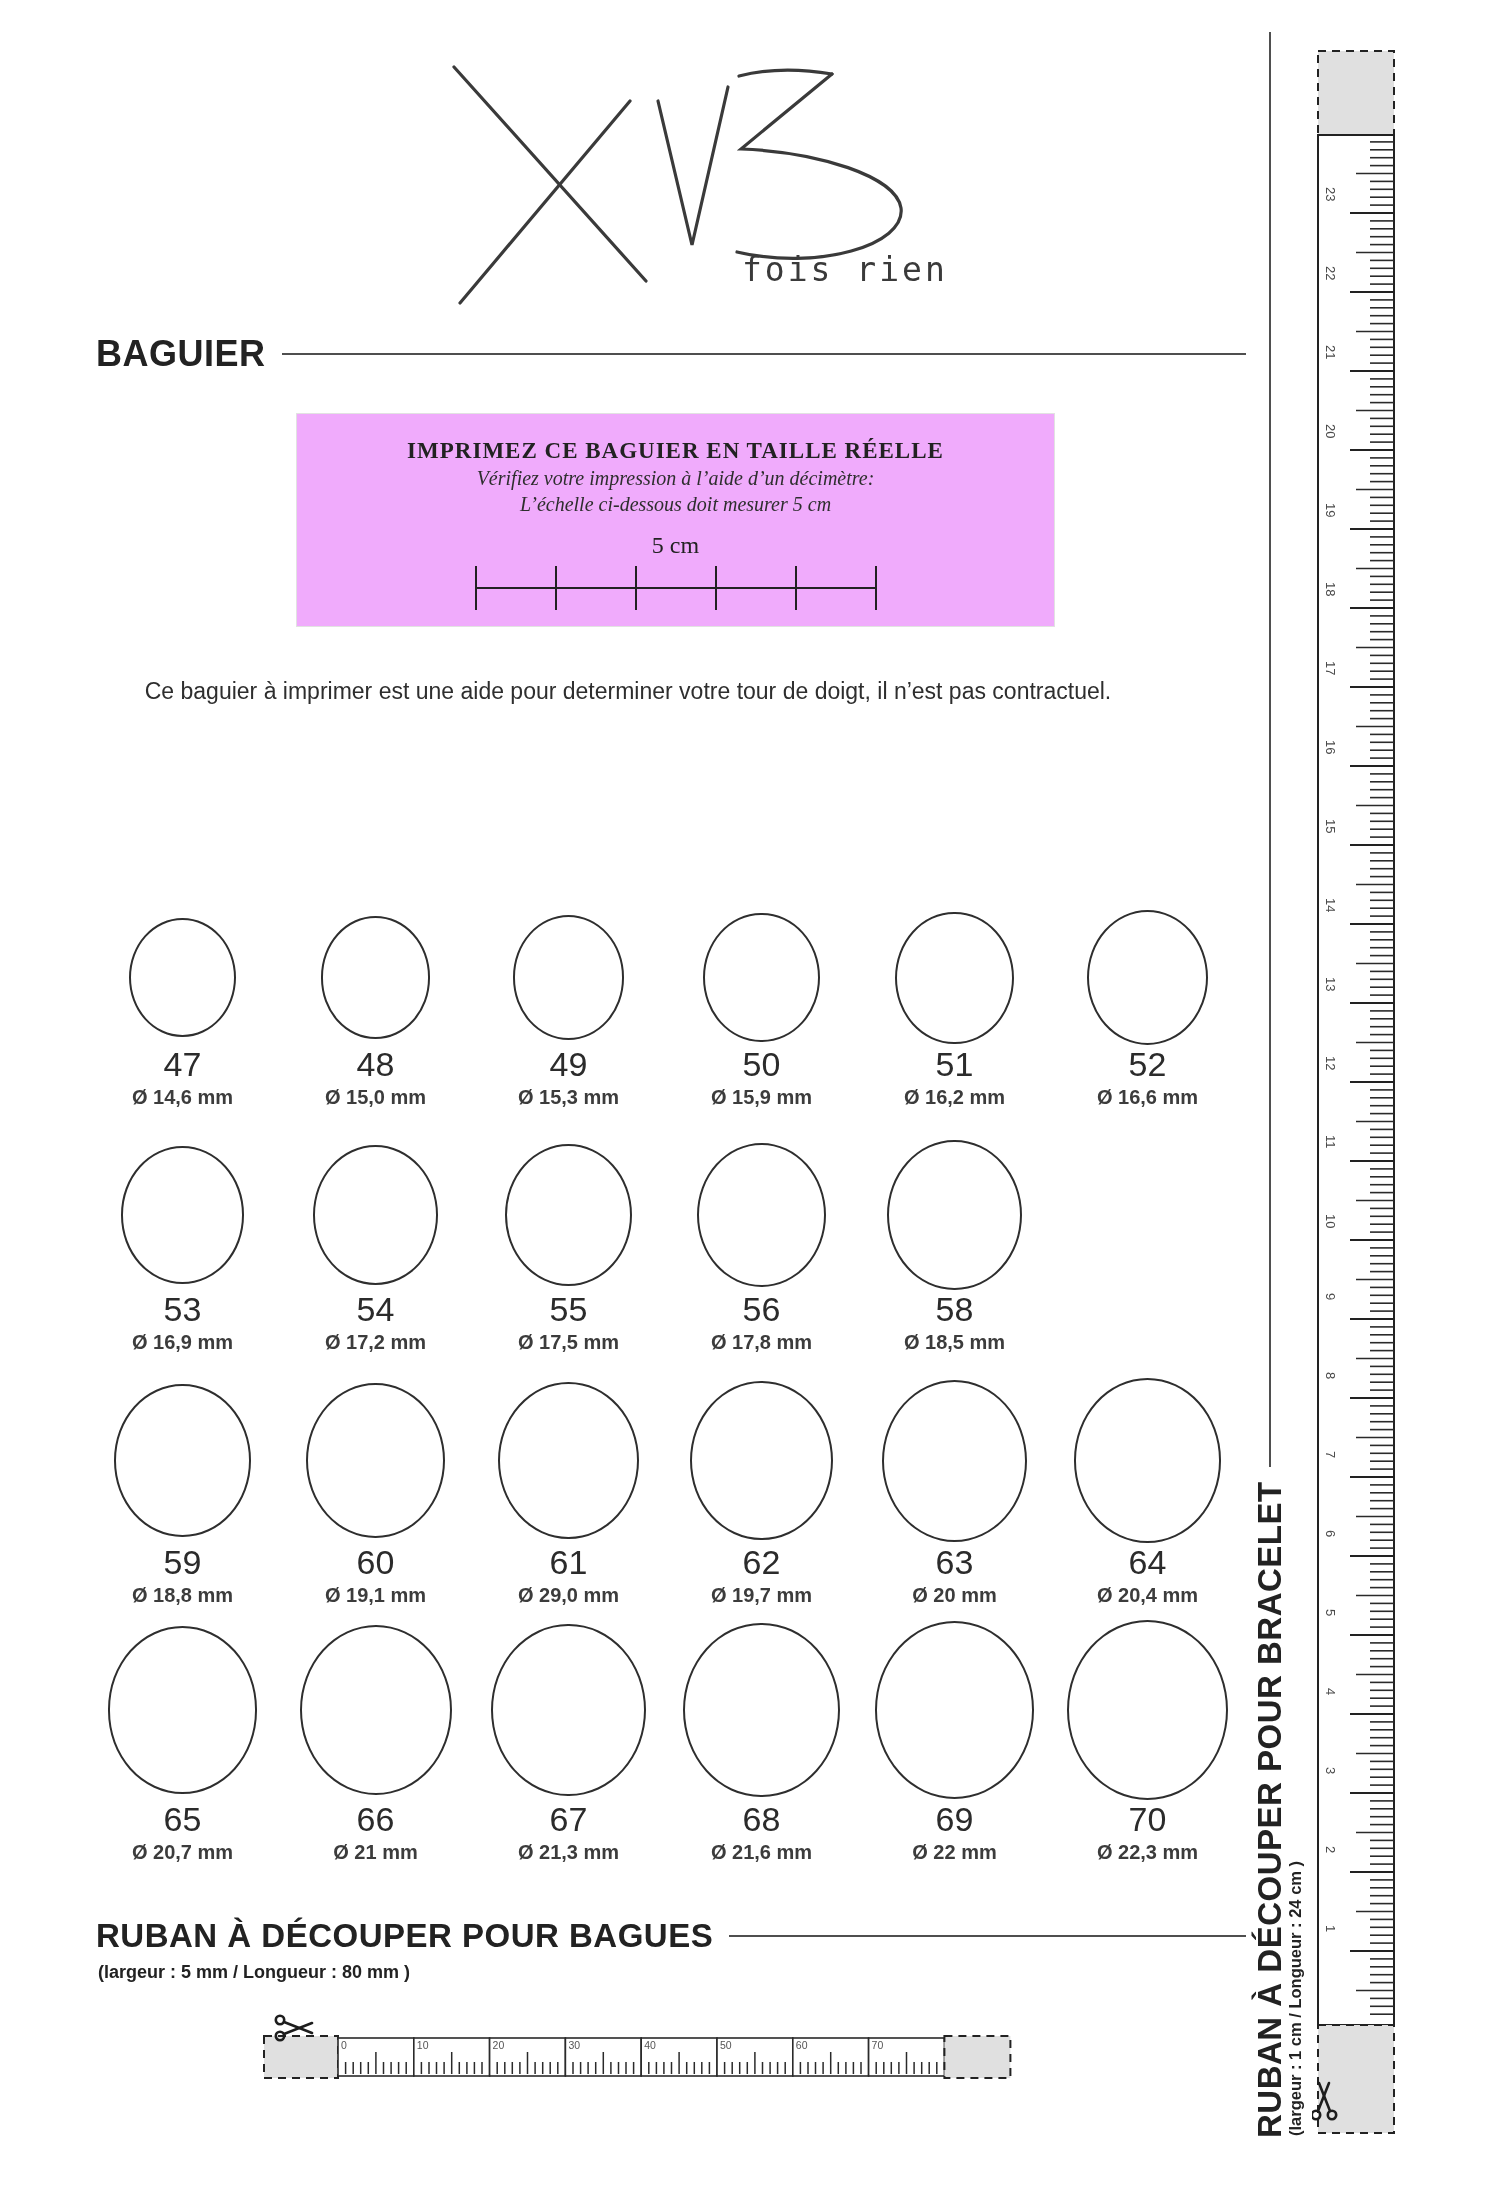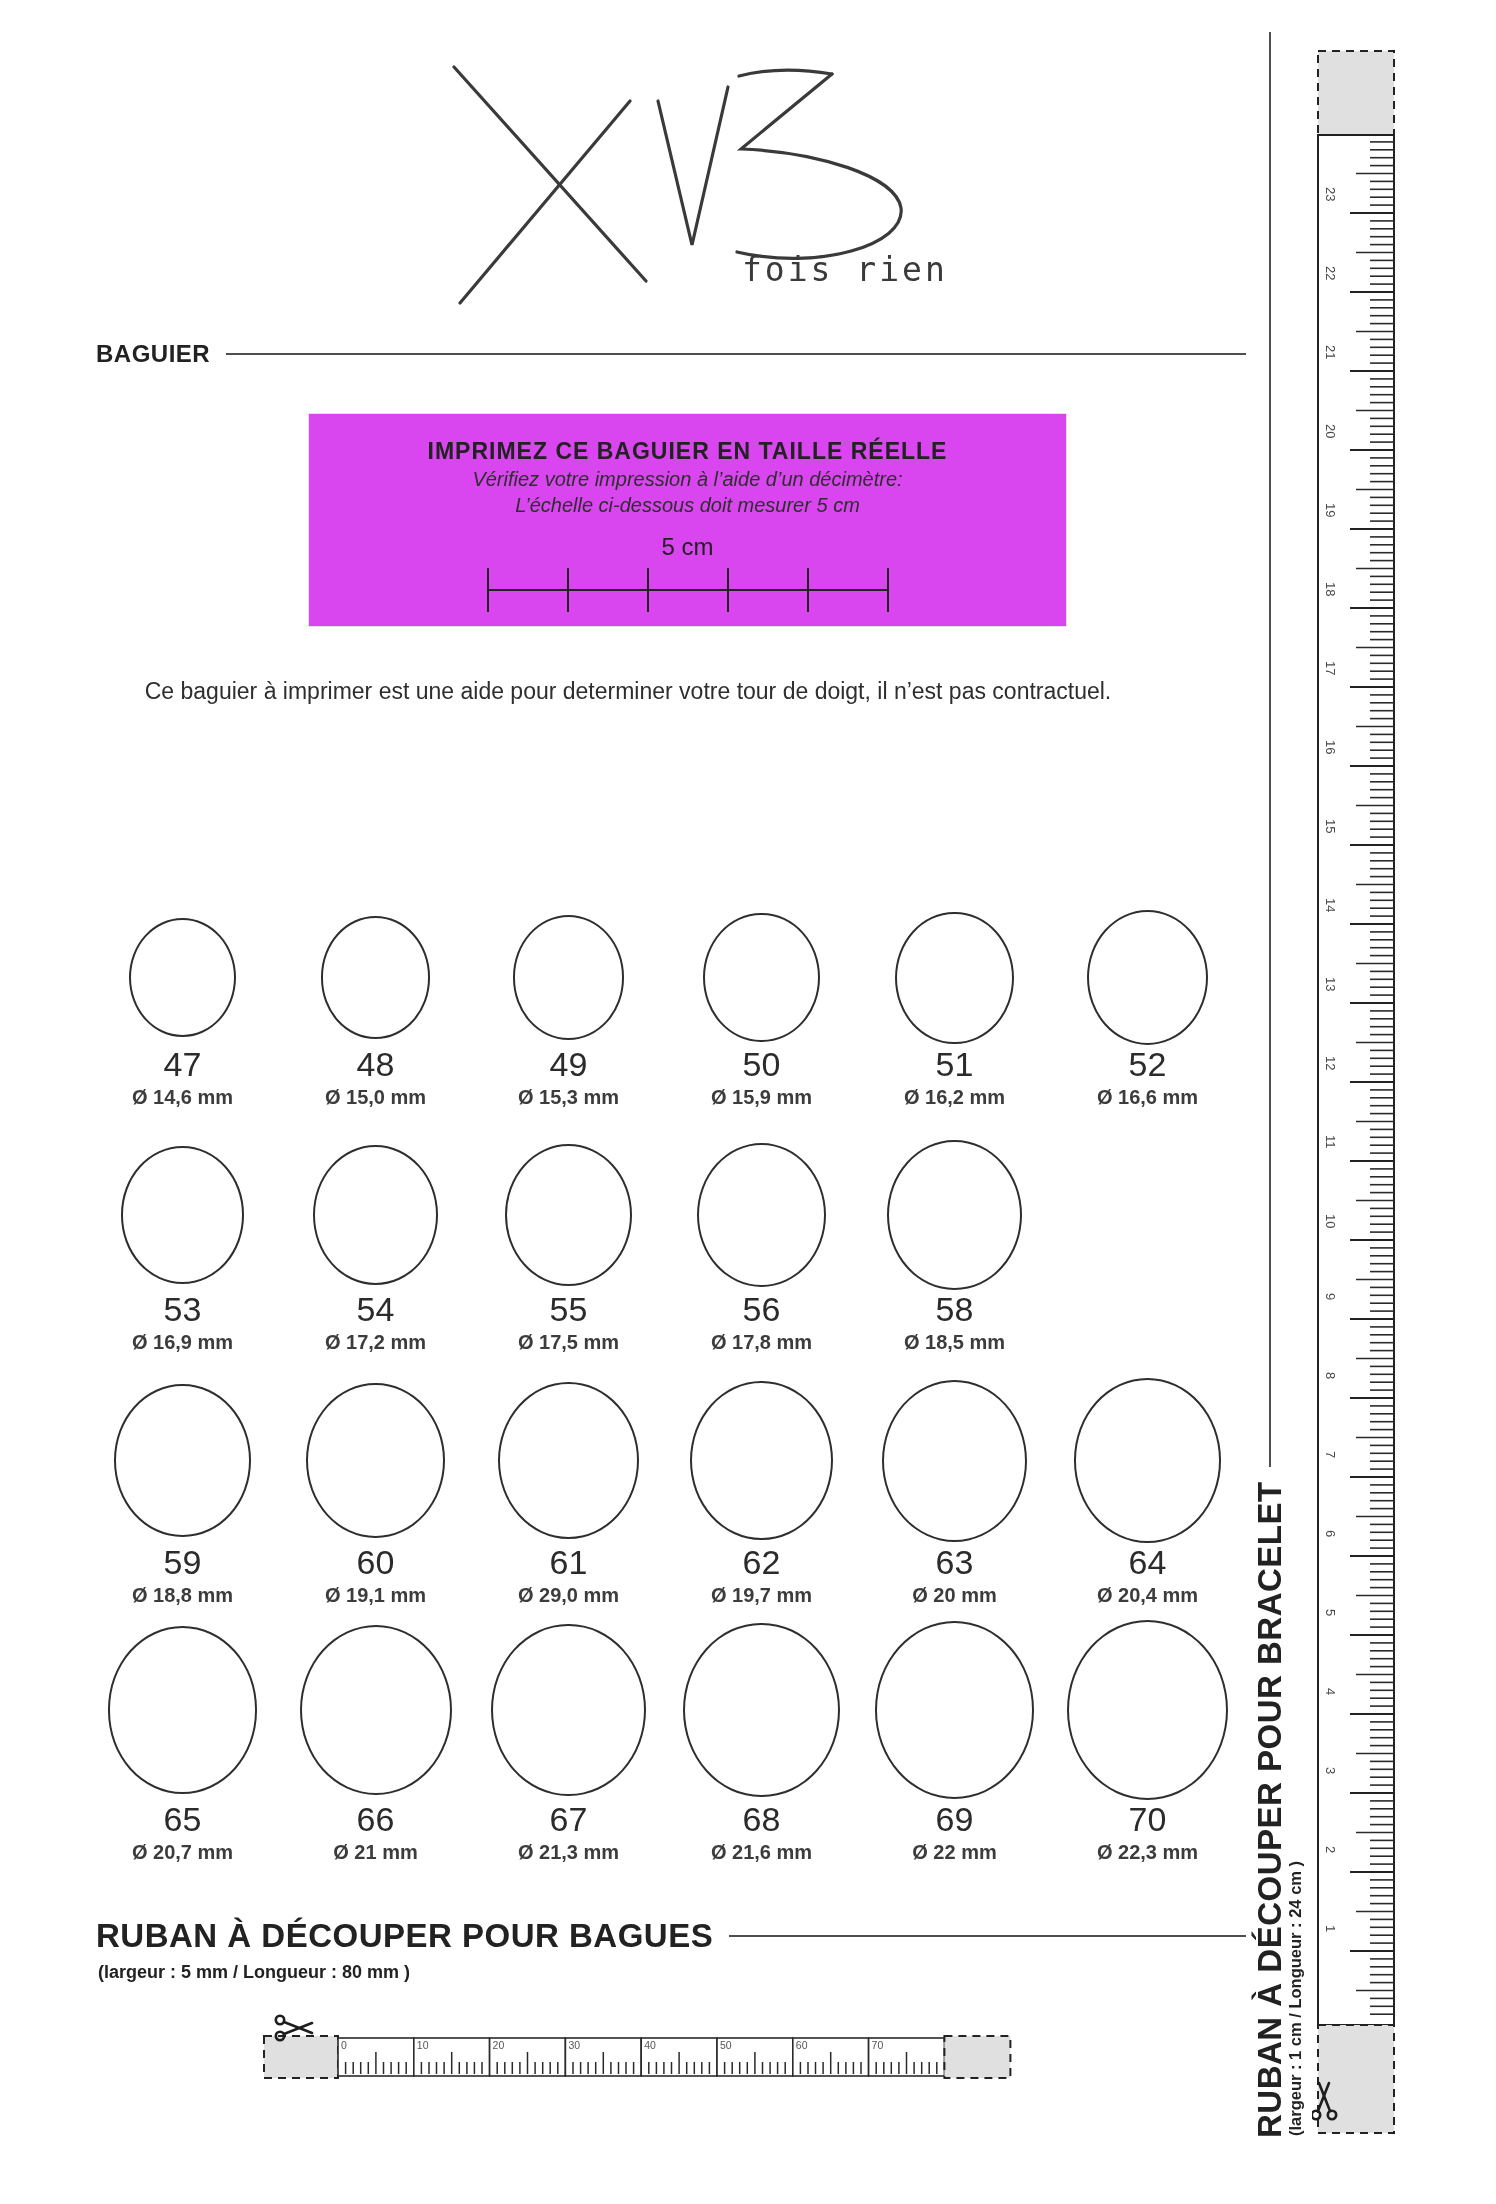--- a/index.html
+++ b/index.html
@@ -7,22 +7,22 @@
     position:relative; width:1496px; height:2204px; background:#ffffff;
     font-family:"Liberation Sans", sans-serif; color:#2b2b2b; overflow:hidden;
   }
   .abs{position:absolute;}
   
   .heading-row{position:absolute; display:flex; align-items:center; gap:16px;}
   .heading-row .title{font-weight:bold; letter-spacing:.5px; white-space:nowrap; color:#222;}
   .heading-row .rule{flex:1; height:2px; background:#4f4f4f;}
   
   #print-check{
-    position:absolute; left:308px; top:413px; width:757px; height:212px;
-    background:#d946ef; border:1px solid #e2e2e2; text-align:center;
+    position:absolute; left:296px; top:413px; width:757px; height:212px;
+    background:#f0abfc; border:1px solid #e2e2e2; text-align:center;font-family:Liberation Serif, serif;
   }
   #print-check .pc-title{margin-top:24px; font-size:23px; font-weight:bold; letter-spacing:1px; color:#222;}
   #print-check .pc-line{font-size:20px; font-style:italic; color:#2e2e2e; margin-top:3px;}
   #print-check .pc-scale-label{font-size:24px; margin-top:16px; color:#222;}
   
   #disclaimer{position:absolute; left:10px; top:678px; width:1236px; text-align:center; font-size:23px; color:#2e2e2e;}
   
   .ring-row{position:absolute; left:86px; width:1158px; display:flex;}
   .ring-cell{width:193px; display:flex; flex-direction:column; align-items:center;}
   .ring-circle-box{display:flex; align-items:center; justify-content:center;}
@@ -60,21 +60,21 @@
       <path d="M14 12 L206 226"></path>
       <path d="M190 46 L20 248"></path>
       <path d="M218 46 L252 190 L288 32"></path>
       <path d="M299 21 C330 13 362 14 392 19"></path>
       <path d="M392 19 L301 94 C378 97 456 121 461 153 C466 190 378 216 297 197"></path>
     </g>
   </svg>
   <div id="logo-tagline">fois rien</div>
 
   <div class="heading-row" style="left:96px; top:334px; width:1150px; height:40px;">
-    <span class="title" style="font-size:24px;">BAGUIER</span>
+    <span class="title" style="font-size:36px;">BAGUIER</span>
     <span class="rule"></span>
   </div>
 
   <div id="print-check">
     <div class="pc-title">IMPRIMEZ CE BAGUIER EN TAILLE RÉELLE</div>
     <div class="pc-line">Vérifiez votre impression à l’aide d’un décimètre:</div>
     <div class="pc-line">L’échelle ci-dessous doit mesurer 5 cm</div>
     <div class="pc-scale-label">5 cm</div>
     <svg id="check-scale" width="402" height="54" style="margin-top:2px;">
         <path d="M1 27 H401" stroke="#222" stroke-width="2"></path>

